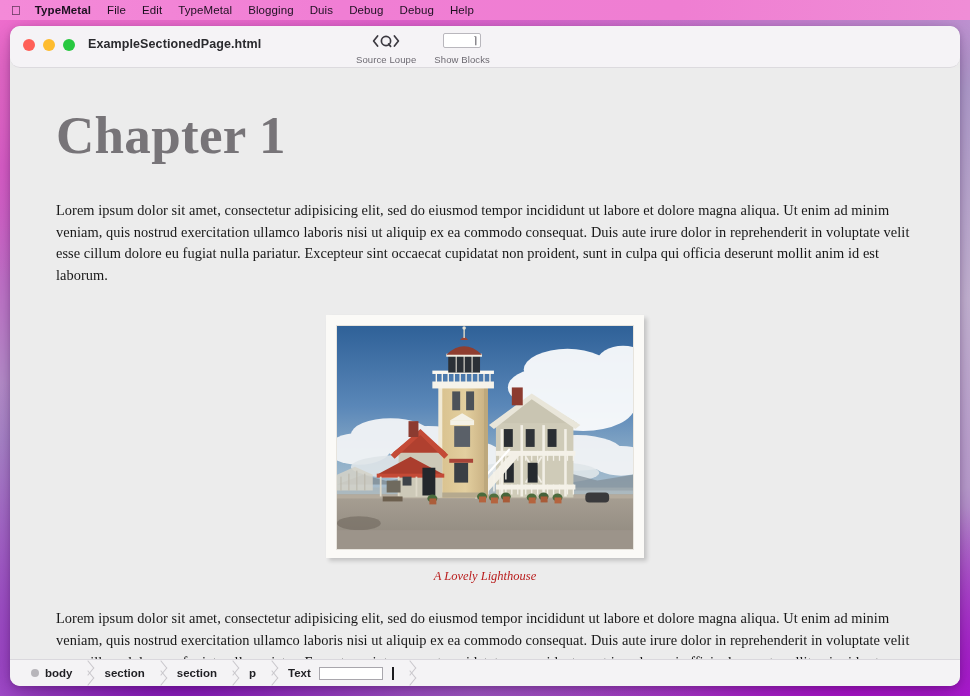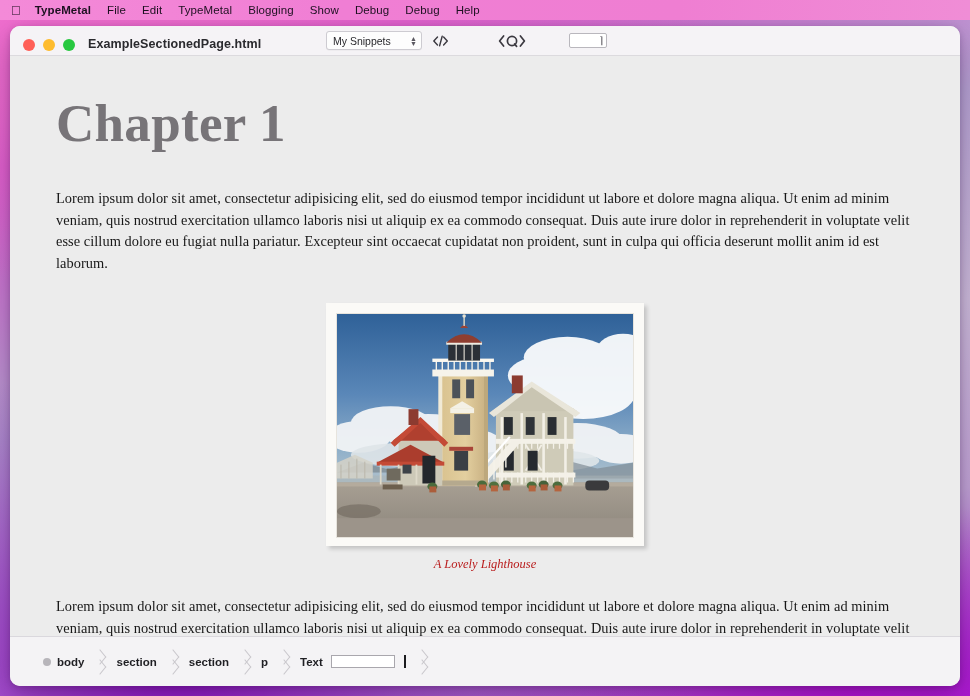--- a/index.html
+++ b/index.html
@@ -61,27 +61,28 @@
     border-radius: 10px;
     box-shadow: 0 10px 34px rgba(40,0,60,0.34), 0 2px 6px rgba(40,0,60,0.22);
     overflow: hidden;
     display: flex;
     flex-direction: column;
     z-index: 20;
   }
 
   
   .titlebar {
-    height: 30px;
+    height: 42px;
     background: #f5f3f6;
     display: flex;
     align-items: flex-start;
     position: relative;
     flex: 0 0 auto;
     border-bottom: 1px solid #dcdade;
+    border-radius: 10px;
   }
 
   .traffic {
     display: flex;
     gap: 8px;
     align-items: center;
     padding: 13px 0 0 13px;
   }
   .tl { width: 12px; height: 12px; border-radius: 50%; display: block; }
   .tl.red    { background: #ff5f57; }
@@ -235,26 +236,26 @@
     margin-top: 11px;
   }
   .para.second { margin-top: 24px; }
 
   
   .photo svg { display: block; width: 100%; height: 100%; }
 
   
   .breadcrumb {
     flex: 0 0 auto;
-    height: 50px;
+    height: 27px;
     background: #f4f3f5;
     border-top: 1px solid #dad8dd;
     display: flex;
     align-items: center;
-    padding-left: 24px;
+    padding-left: 12px;
     position: relative;
   }
   .crumb {
     height: 26px;
     display: flex;
     align-items: center;
     gap: 6px;
     padding: 0 9px 0 9px;
     font-size: 11.5px;
     font-weight: bold;
@@ -310,56 +311,40 @@
 </head>
 <body>
 
 <div class="menubar">
   <span class="apple-logo"></span>
   <span class="app-name">TypeMetal</span>
   <span class="menu-item">File</span>
   <span class="menu-item">Edit</span>
   <span class="menu-item">TypeMetal</span>
   <span class="menu-item">Blogging</span>
-  <span class="menu-item">Show</span>
+  <span class="menu-item">Duis</span>
   <span class="menu-item">Debug</span>
   <span class="menu-item">Debug</span>
   <span class="menu-item">Help</span>
 </div>
 
 <div class="window">
 
   <div class="titlebar">
 
     <div class="traffic">
       <span class="tl red"></span>
       <span class="tl yellow"></span>
       <span class="tl green"></span>
     </div>
 
     <div class="doc-title">ExampleSectionedPage.html</div>
 
     <div class="toolbar">
 
-      <div class="tgroup">
-        <div class="row">
-          <div class="popup" style="min-width:96px">
-            <span class="val">My Snippets</span>
-            <span class="chev">▲<br>▼</span>
-          </div>
-          <div class="icon-btn">
-            <svg width="17" height="14" viewBox="0 0 17 14" fill="none" stroke="currentColor" stroke-width="1.4" stroke-linecap="round" stroke-linejoin="round">
-              <path d="M5.5 3 L1.8 7 L5.5 11"></path>
-              <path d="M10.2 2.2 L7.6 11.8"></path>
-              <path d="M11.6 3 L15.3 7 L11.6 11"></path>
-            </svg>
-          </div>
-        </div>
-        <div class="glabel">Snippet Set</div>
-      </div>
 
 
 
       <div class="tgroup" style="margin-left:30px">
         <div class="row">
           <div class="icon-btn" style="width:40px">
             <svg width="30" height="16" viewBox="0 0 30 16" fill="none" stroke="currentColor" stroke-width="1.7" stroke-linecap="round" stroke-linejoin="round">
               <path d="M6.6 3 L2.6 8 L6.6 13"></path>
               <circle cx="15" cy="8" r="4.6"></circle>
               <path d="M17.6 11 L19.6 13.4"></path>

